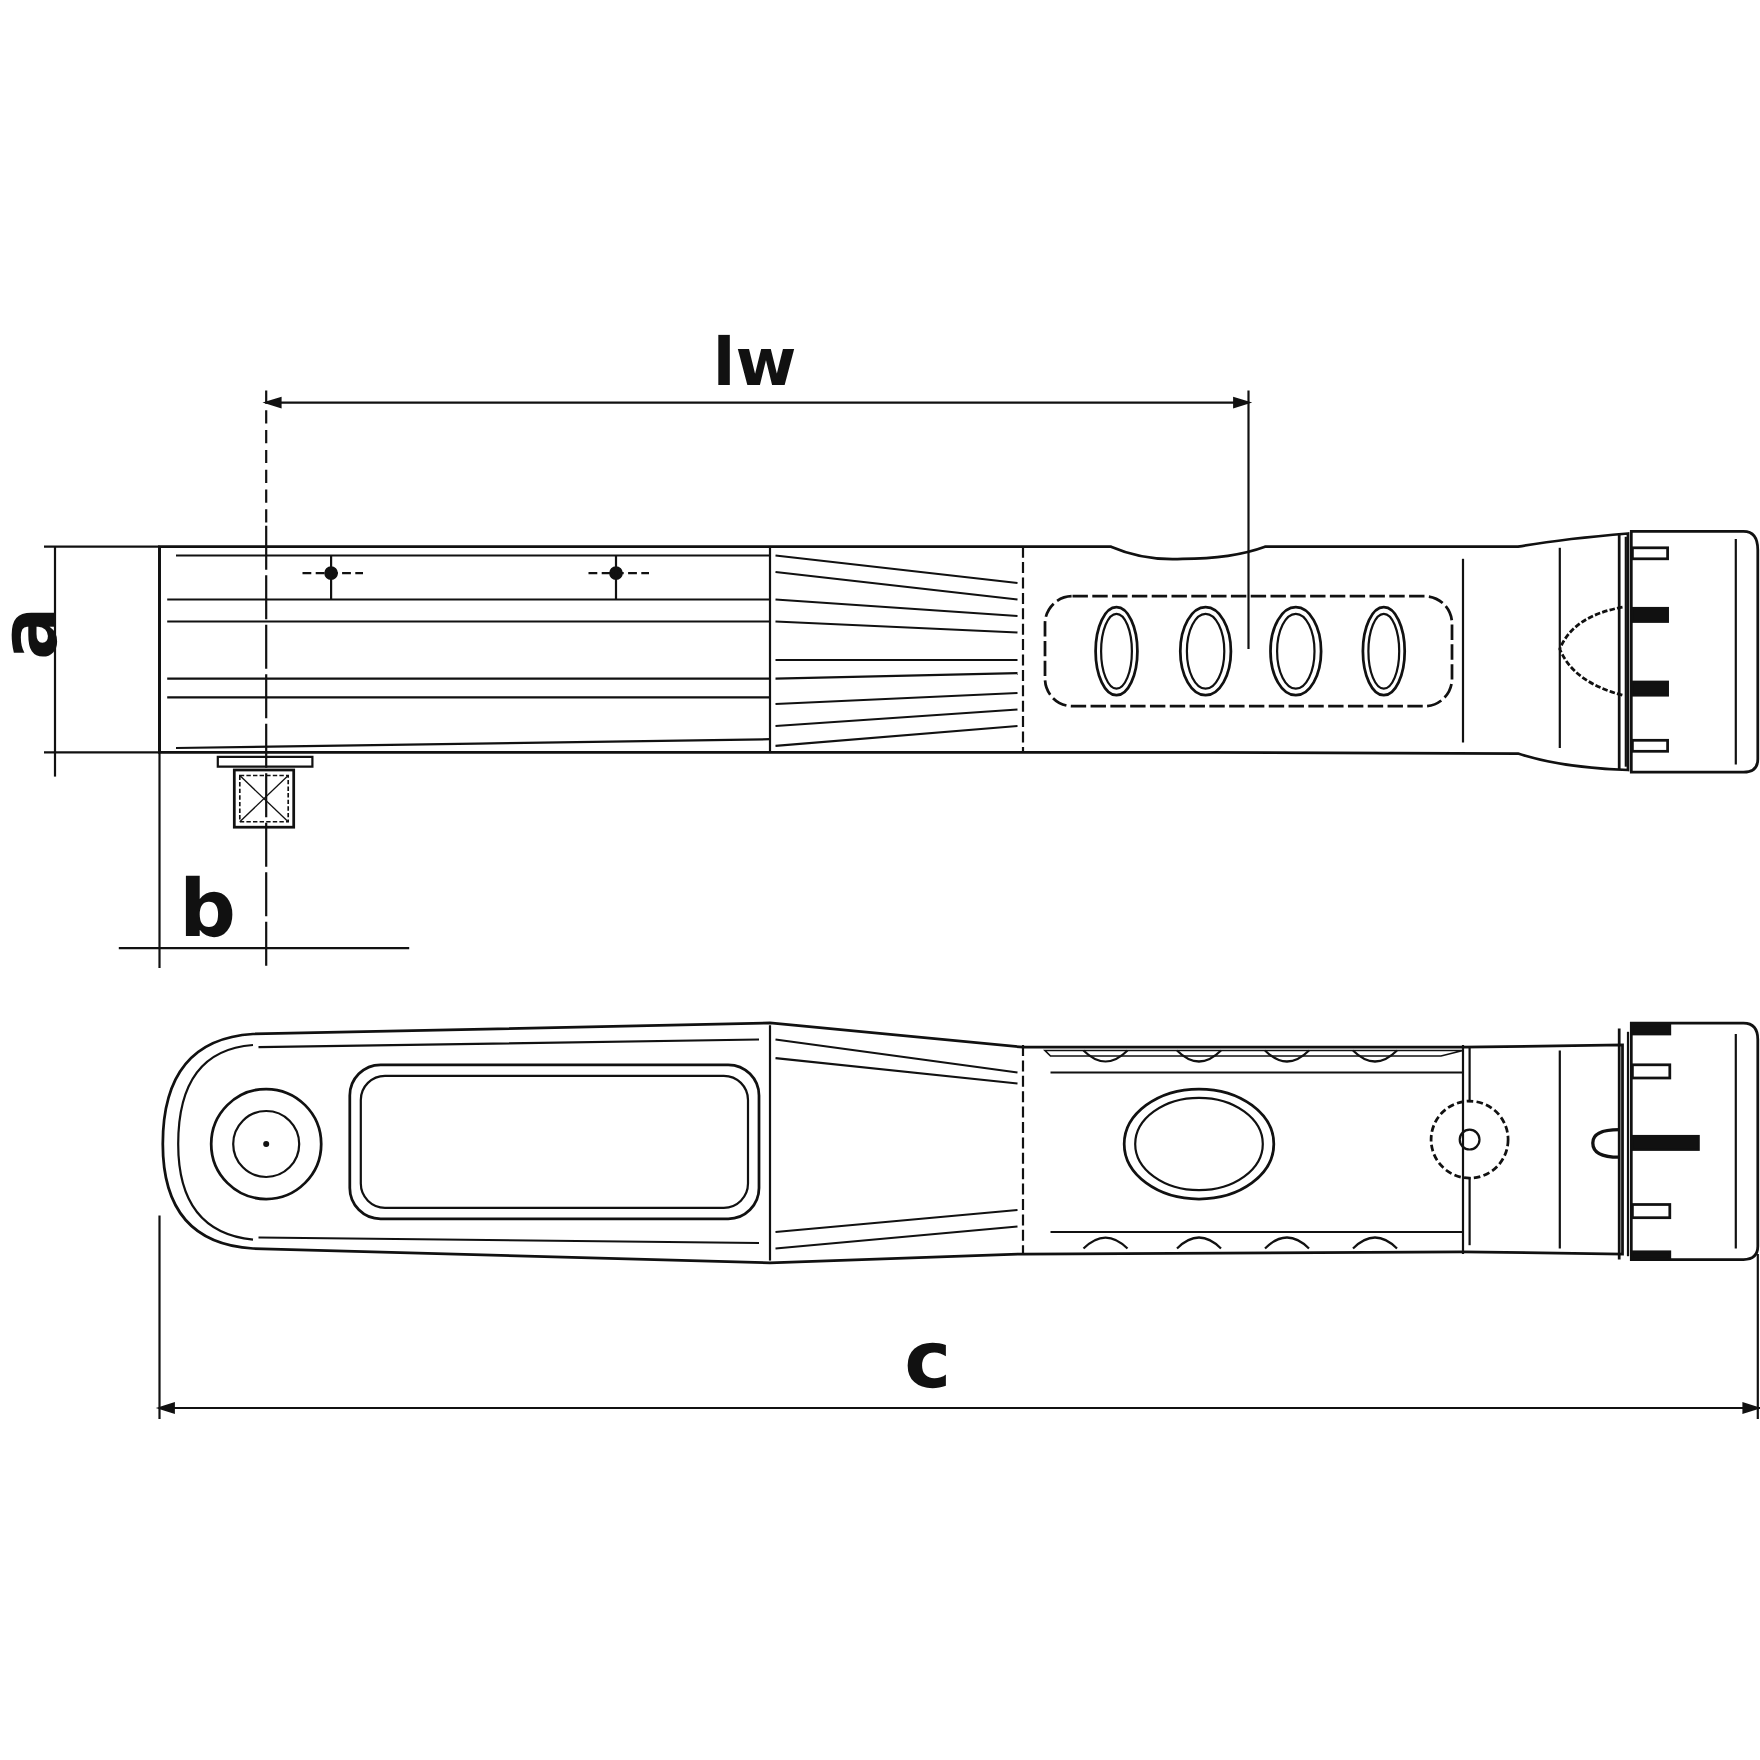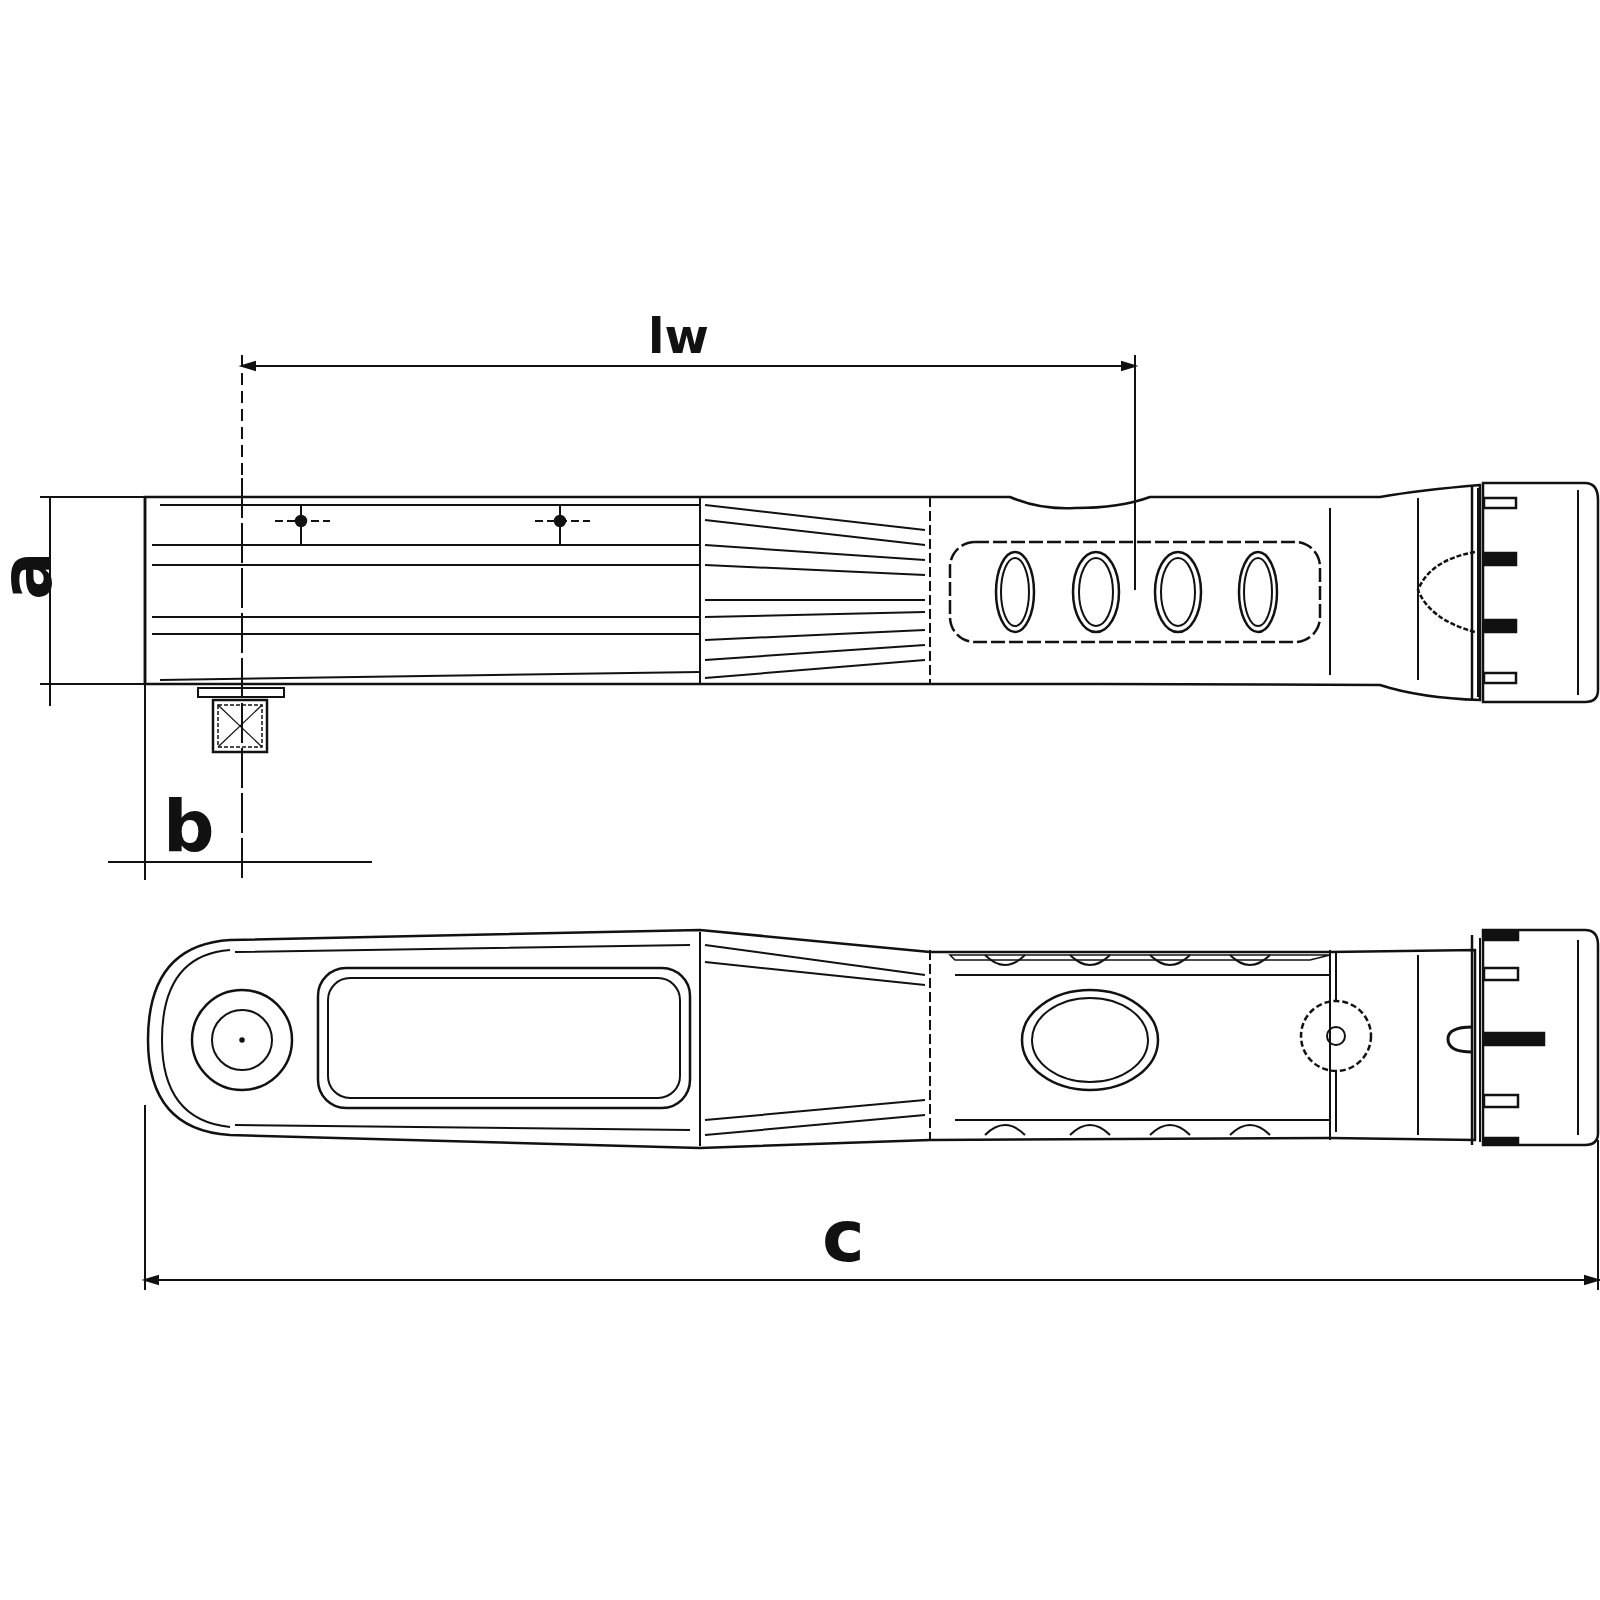--- a/index.html
+++ b/index.html
@@ -133,17 +133,17 @@
     <line x1="1578" y1="940" x2="1578" y2="1135" stroke-width="2"></line>
     <rect x="1484" y="932" width="34" height="8" fill="#111"></rect>
     <rect x="1484" y="968" width="34" height="12" fill="#fff"></rect>
     <rect x="1484" y="1033" width="60" height="12" fill="#111"></rect>
     <rect x="1484" y="1095" width="34" height="12" fill="#fff"></rect>
     <rect x="1484" y="1138" width="34" height="6" fill="#111"></rect>
     <path d="M1472 1027 Q1448 1027 1448 1039 Q1448 1052 1472 1052" stroke-width="3"></path>
   </g>
 </svg>
 
-<div class="dim-label" style="left:648px;top:300px;font-size:48px;margin-top:12px;">lw</div>
+<div class="dim-label" style="left:648px;top:300px;font-size:60px;">lw</div>
 <div class="dim-label" style="left:-10px;top:600px;font-size:72px;transform:rotate(-90deg);transform-origin:left top;">a</div>
 <div class="dim-label" style="left:163px;top:790px;font-size:72px;">b</div>
 <div class="dim-label" style="left:822px;top:1200px;font-size:72px;">c</div>
 </div>
 
 </body></html>

